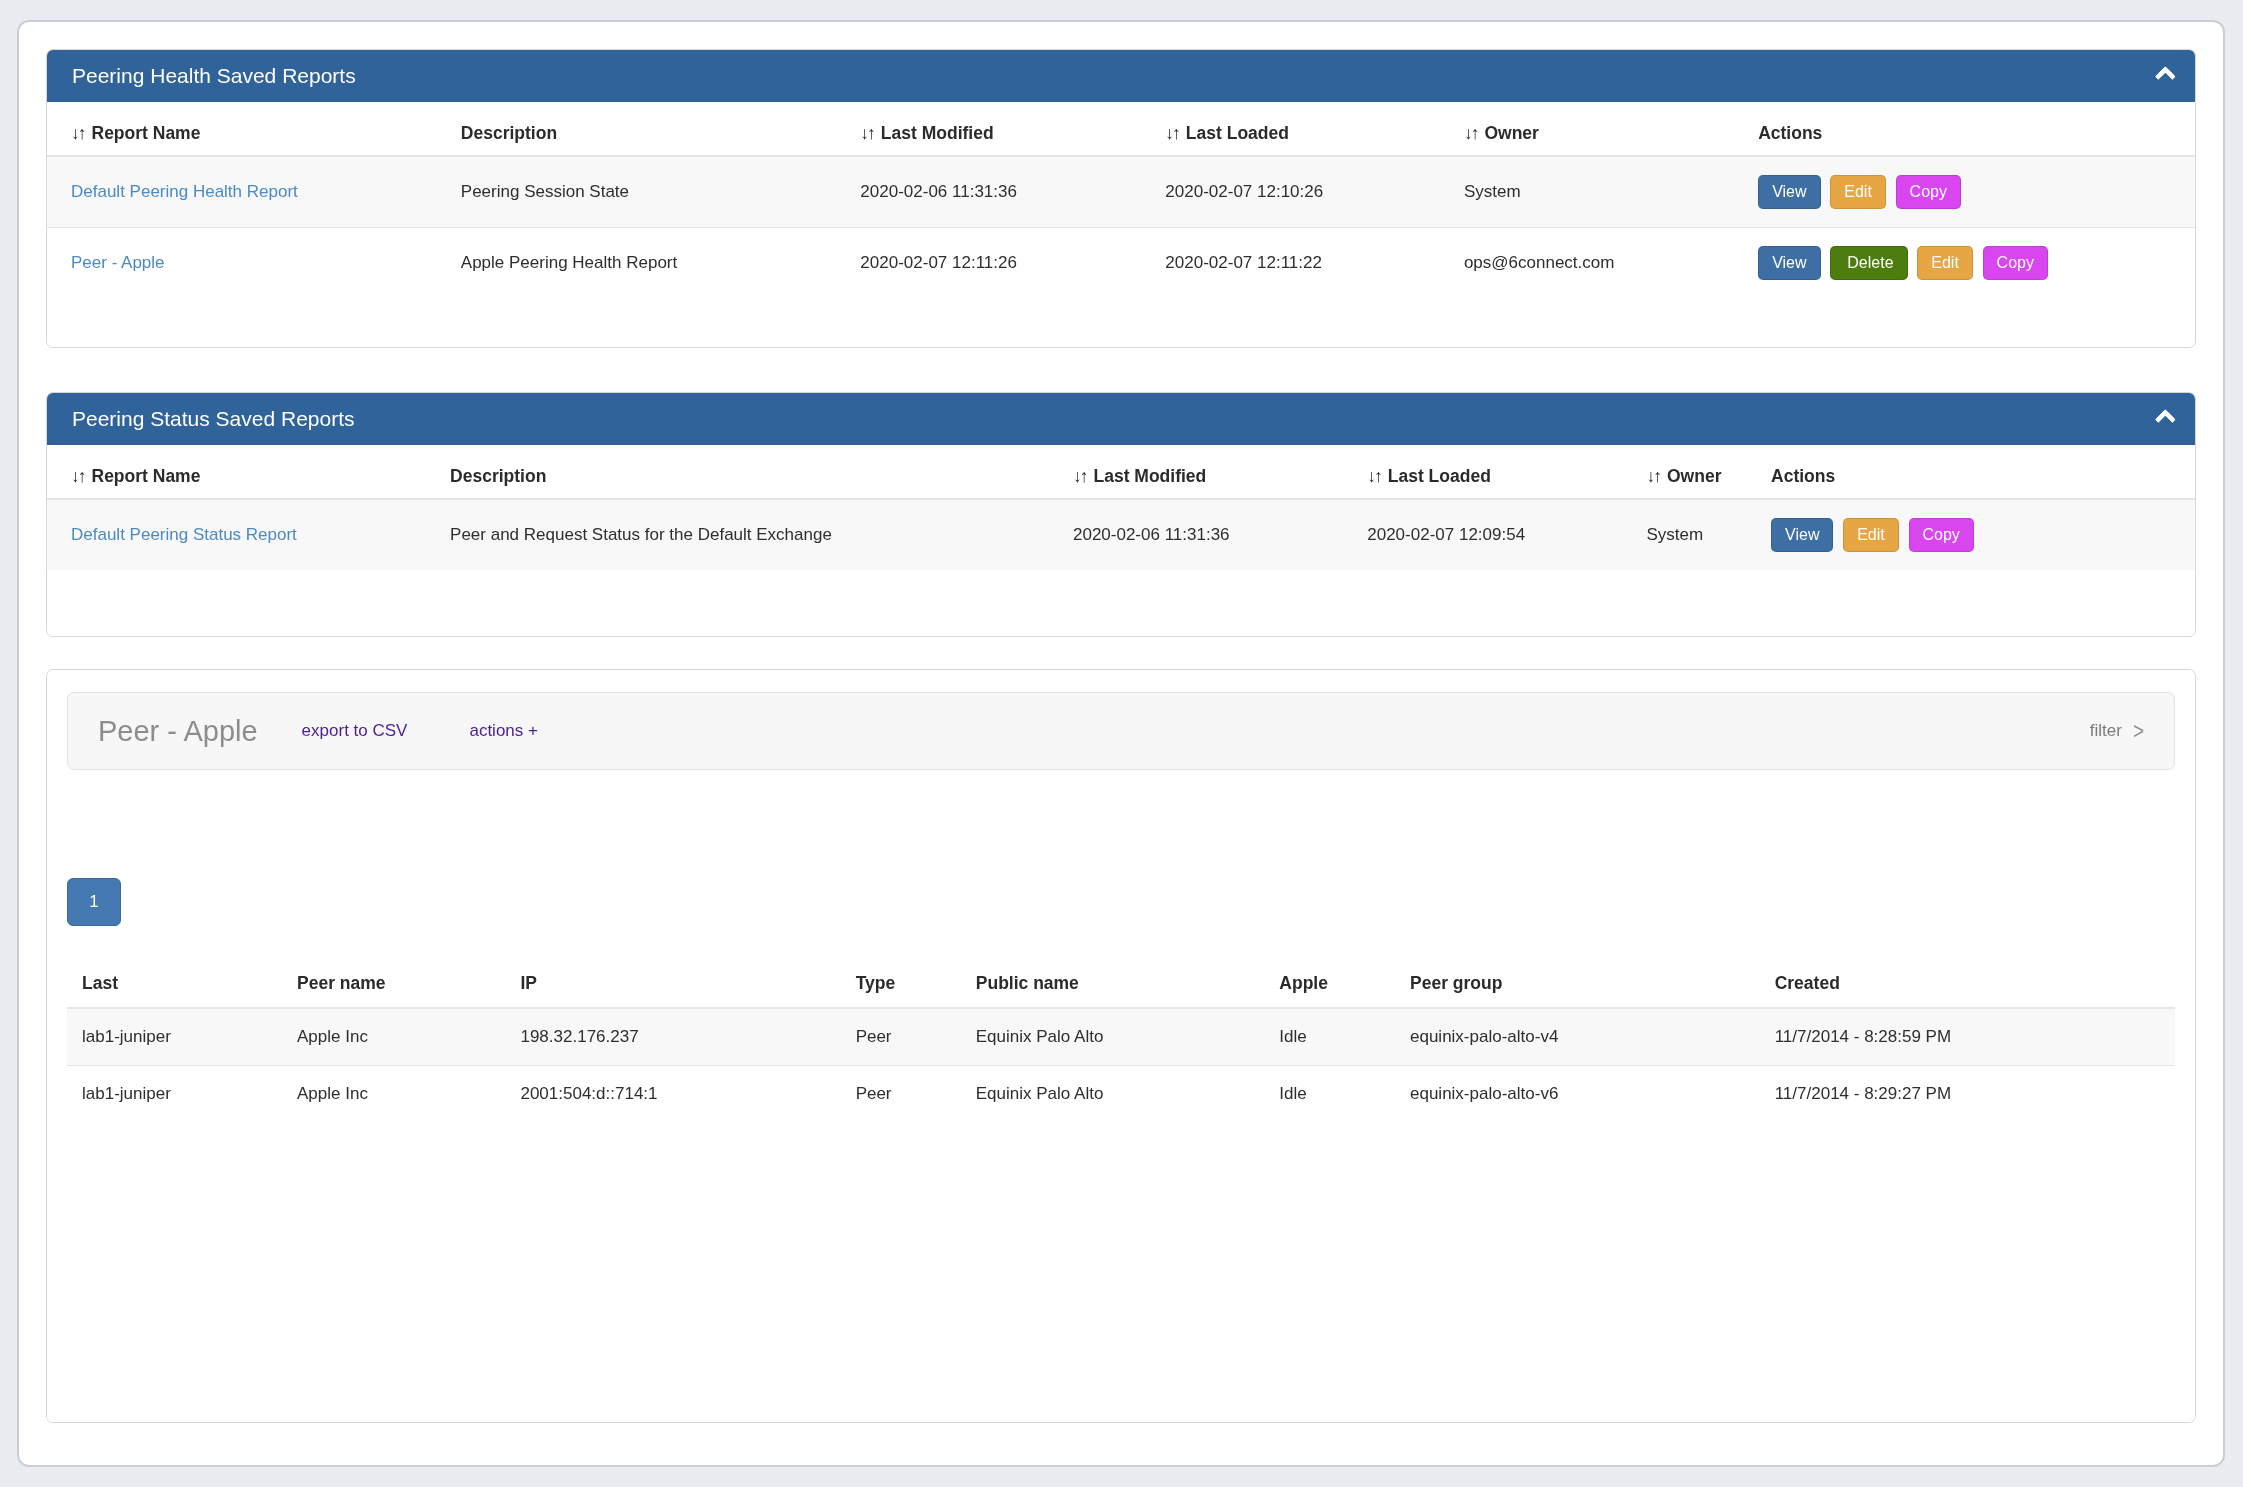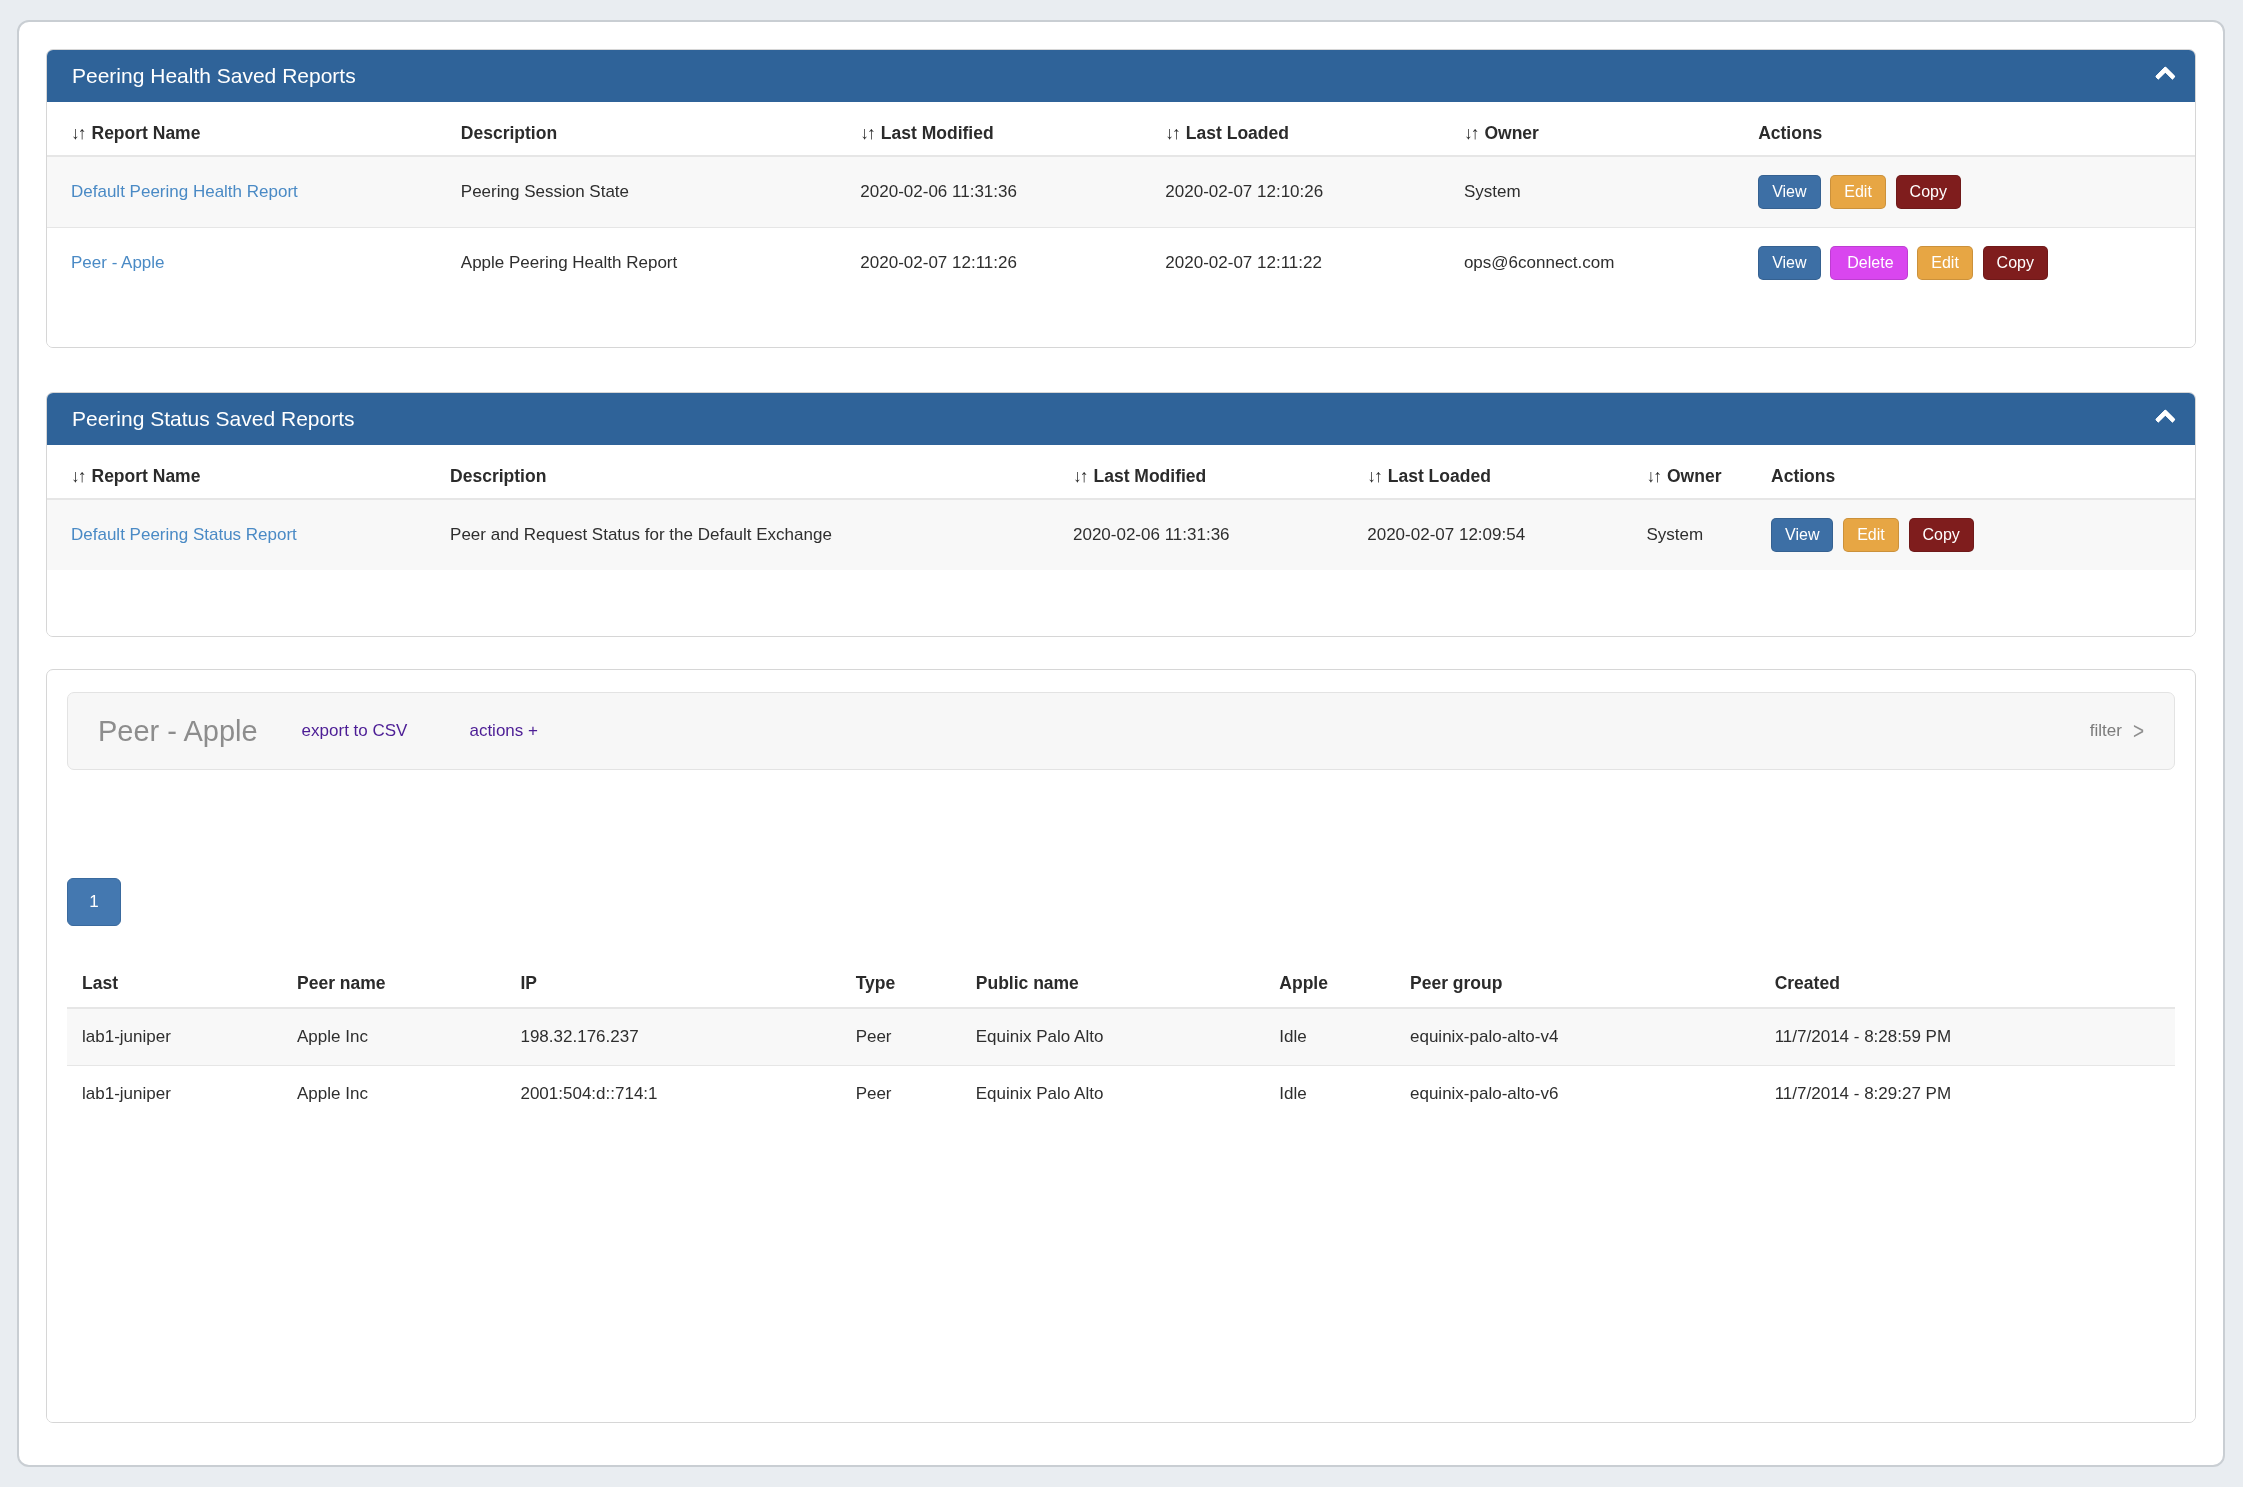--- a/index.html
+++ b/index.html
@@ -89,22 +89,22 @@
     padding: 7px 13px;
     margin-right: 5px;
     font-size: 16px;
     color: #fff;
     border-radius: 5px;
     cursor: pointer;
     border: 1px solid rgba(0,0,0,0.12);
   }
   .btn-view   { background: #3d6fa5; }
   .btn-edit   { background: #e7a644; }
-  .btn-copy   { background: #7f1d1d; text-align: right; }
-  .btn-delete { background: #d946ef; padding-left: 16px; }
+  .btn-copy   { background: #d946ef; text-align: right; }
+  .btn-delete { background: #4d7c0f; padding-left: 16px; }
 
   .rv-toolbar {
     margin-top: 22px;
     height: 78px;
     background: #f7f7f7;
     border: 1px solid #e3e3e3;
     border-radius: 7px;
     display: flex; align-items: center;
     padding: 0 30px;
   }

